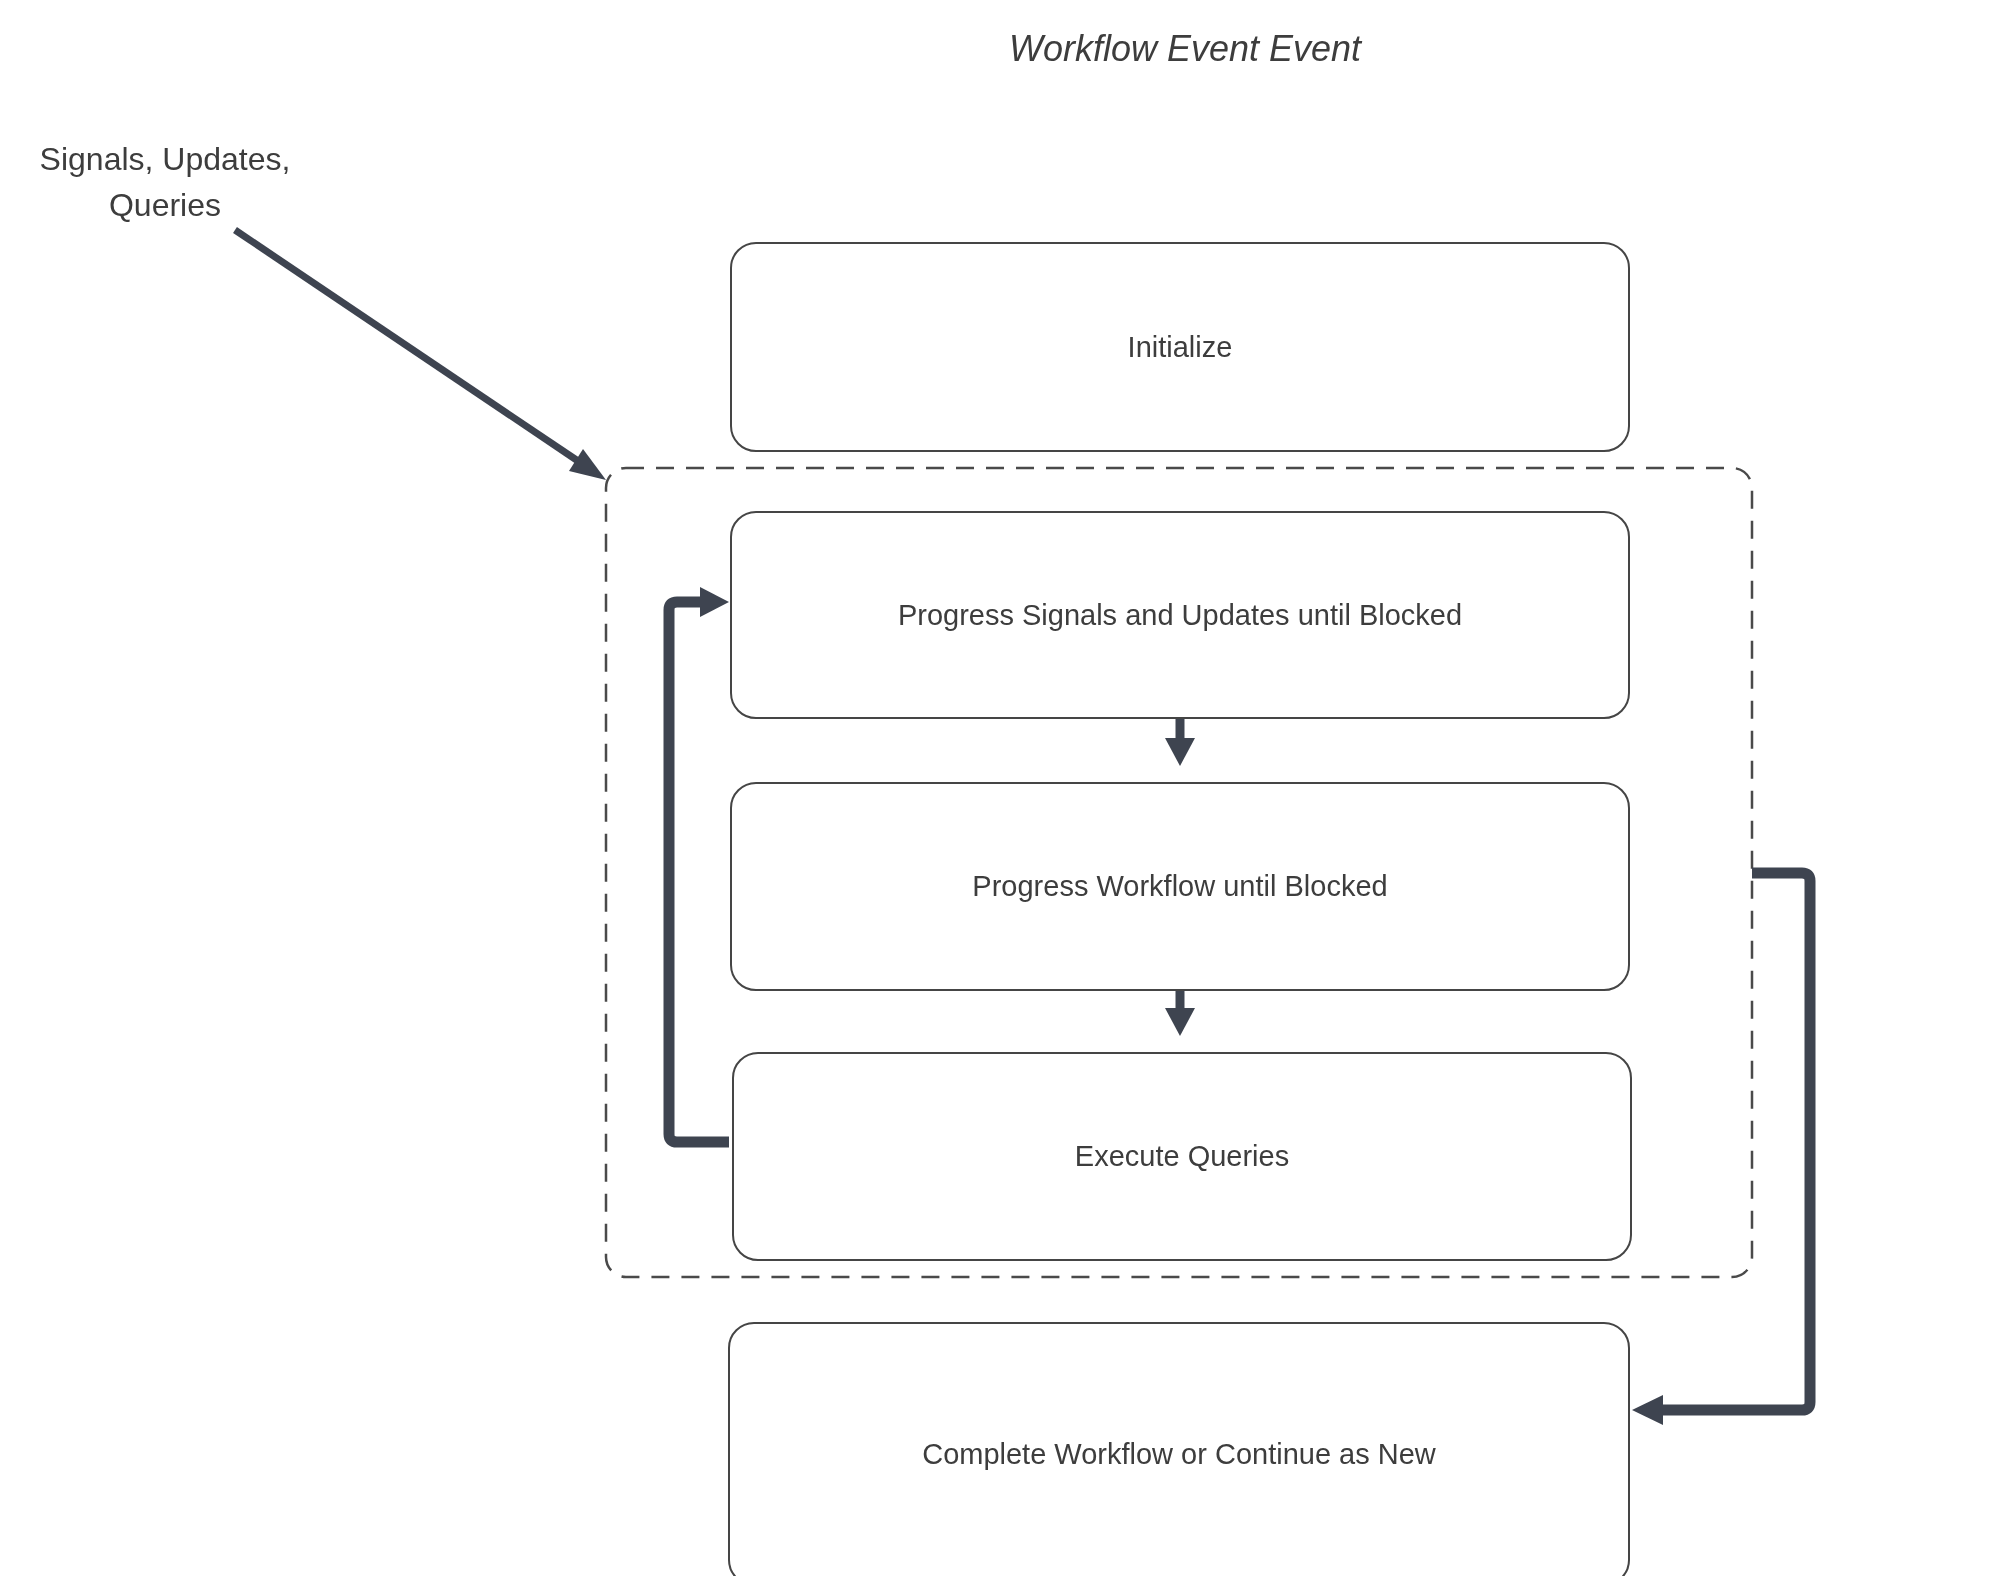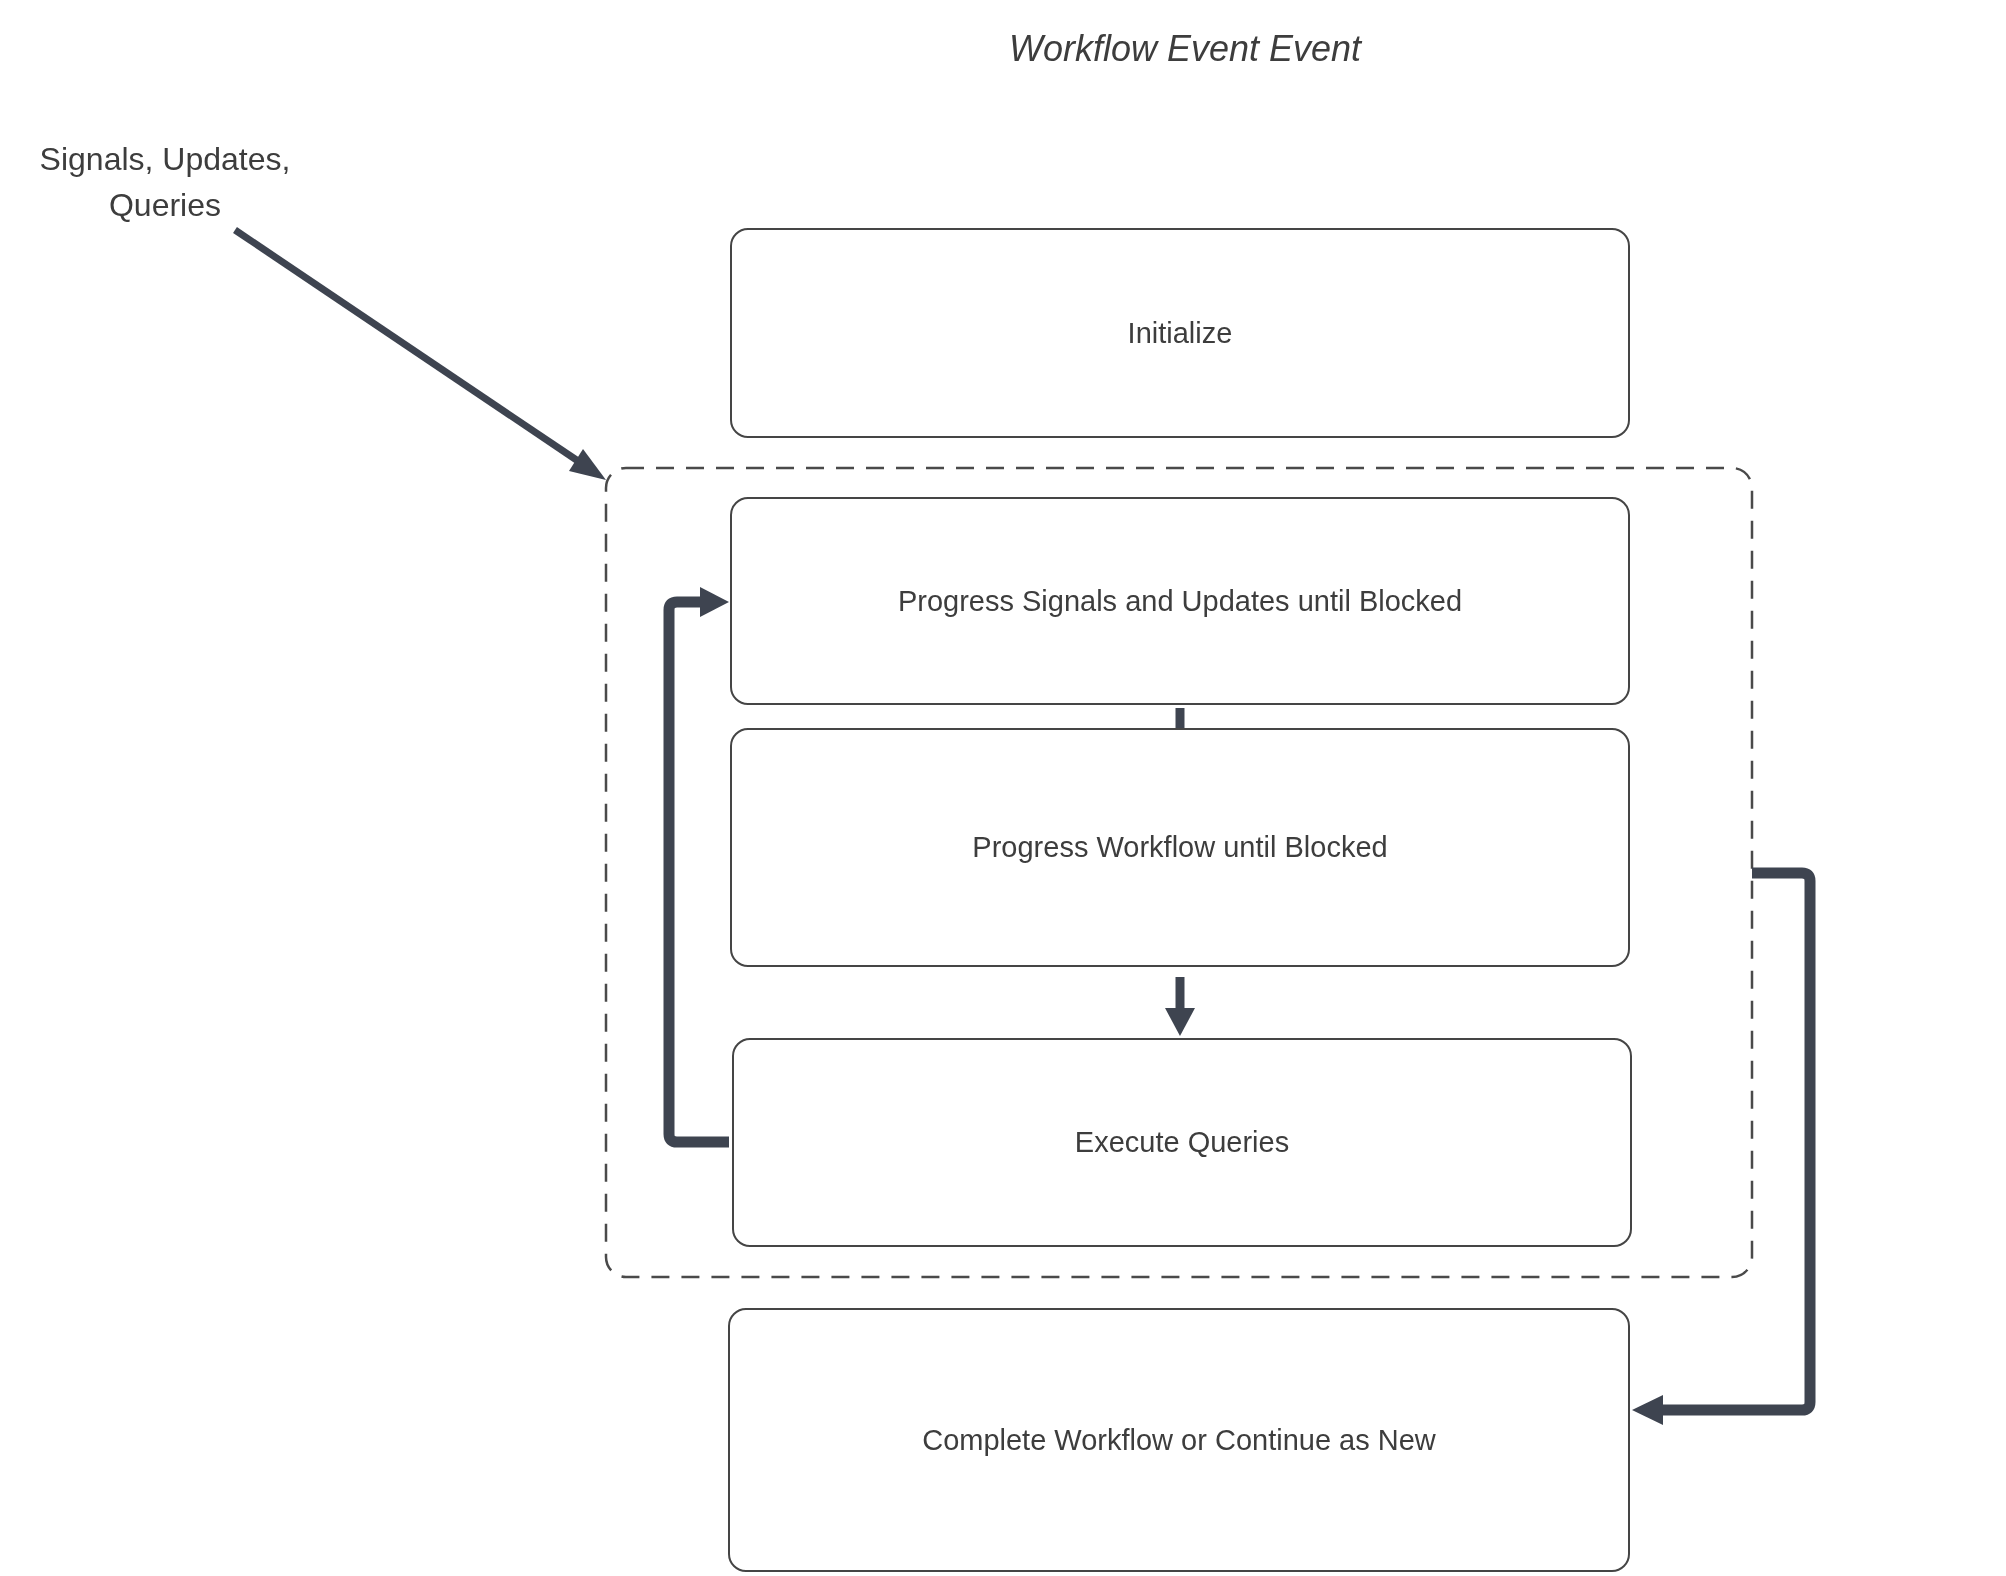--- a/index.html
+++ b/index.html
@@ -40,32 +40,33 @@
     line-height: 1.45;
     white-space: pre-line;
     color: var(--text);
   }
   .node {
     position: absolute;
     width: 900px;
     height: 210px;
     background: var(--background);
     border: 2px solid var(--box-border);
-    border-radius: 18px;
+    border-radius: 26px;
     display: flex;
     align-items: center;
     justify-content: center;
     text-align: center;
     font-size: 29px;
     color: var(--text);
     padding: 0 40px;
+    margin-top: 14px;
   }
   #node-initialize        { left: 730px; top: 228px; }
   #node-progress-signals  { left: 730px; top: 497px; height: 208px; }
-  #node-progress-workflow { left: 730px; top: 728px; height: 239px; }
+  #node-progress-workflow { left: 730px; top: 768px; height: 209px; }
   #node-execute-queries   { left: 732px; top: 1038px; height: 209px; }
   #node-complete          { left: 728px; top: 1308px; width: 902px; height: 264px; }
   svg.wires {
     position: absolute;
     left: 0; top: 0;
     width: 2006px;
     height: 1576px;
   }
   svg .wire   { stroke: var(--connector); fill: none; }
   svg .head   { fill: var(--connector); stroke: none; }

